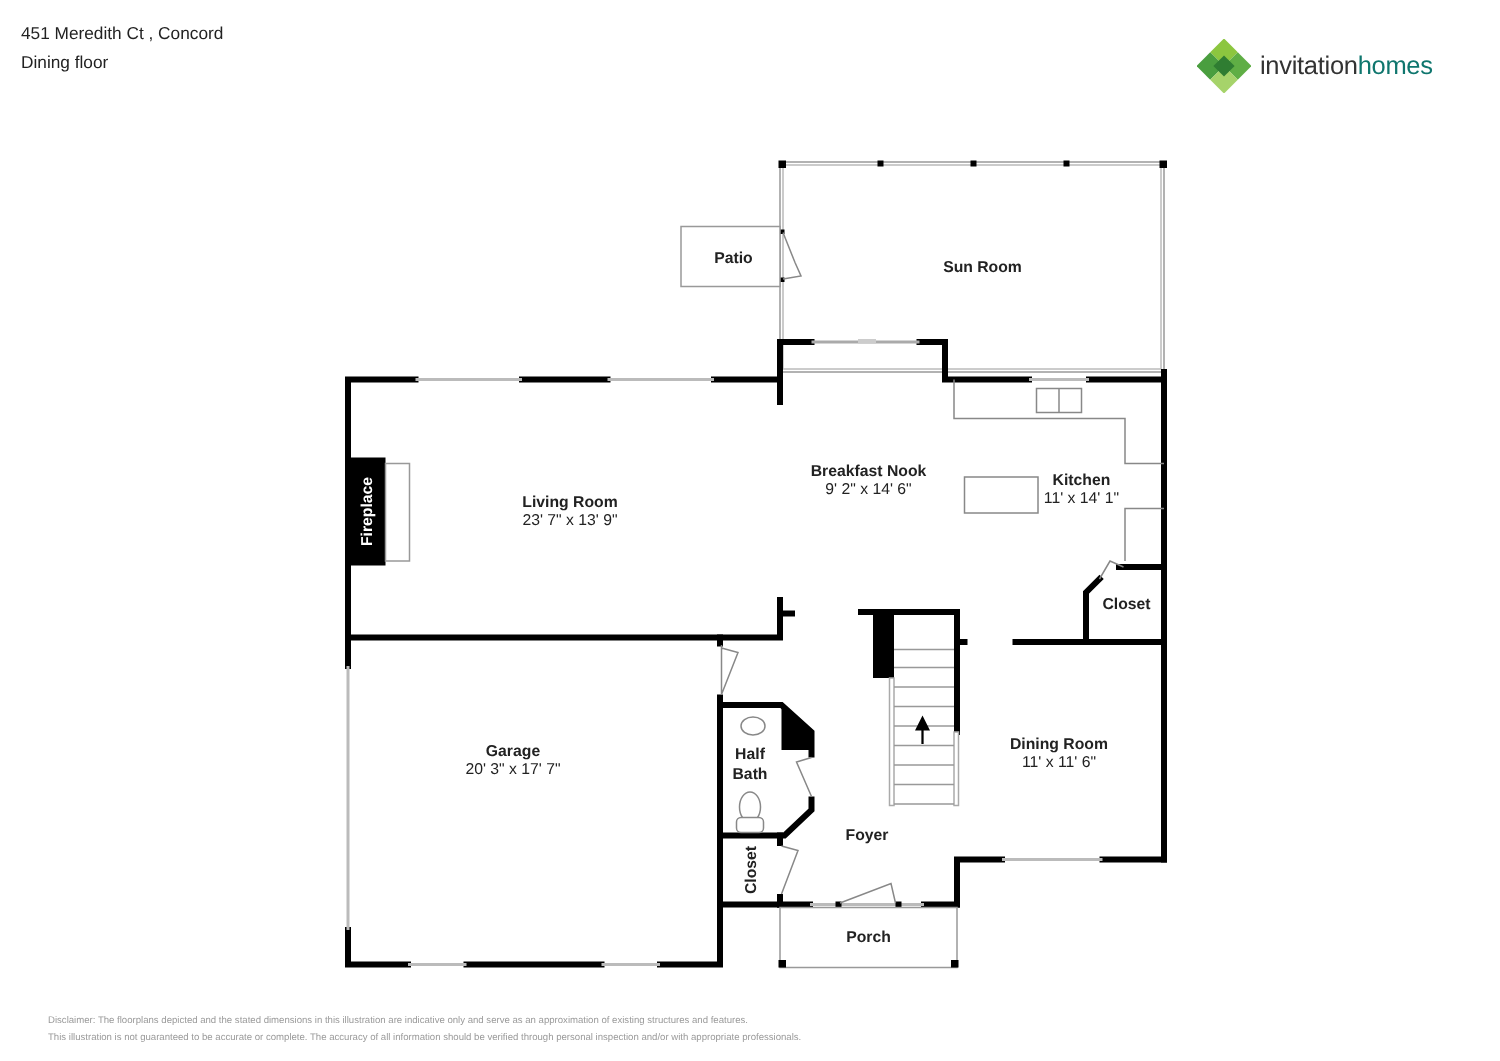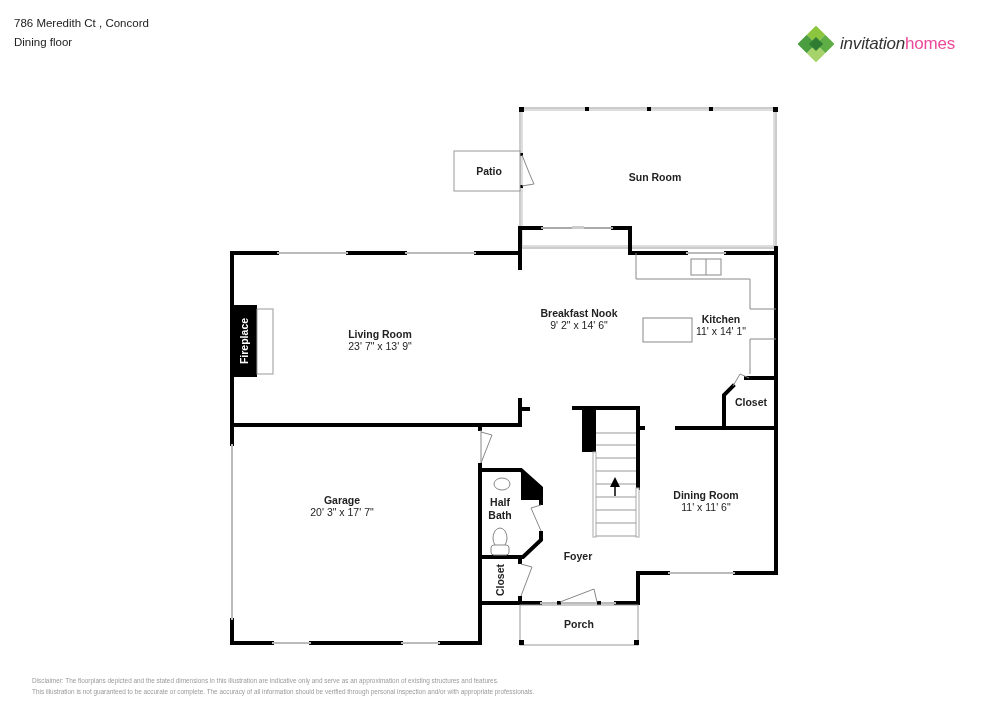--- a/index.html
+++ b/index.html
@@ -1,34 +1,34 @@
 <!DOCTYPE html>
 <html><head>
 <meta charset="utf-8">
 <style>
   html, body { margin: 0; padding: 0; background: #ffffff; }
   body { width: 1000px; height: 707px; position: relative; overflow: hidden;
          font-family: "Liberation Sans", sans-serif; color: #111; }
   .header { position: absolute; left: 14px; top: 14px; font-size: 11.5px; line-height: 19px; color: #222; }
   .logo { position: absolute; left: 798px; top: 26px; display: flex; align-items: center; }
   .logo-text { font-family: "Liberation Sans", sans-serif; font-size: 17px; margin-left: 6px; letter-spacing: -0.2px; }
-  .logo-text .a { color: #333; font-style: italic; }
-  .logo-text .b { color: #ec4899; margin-top: 13px; }
+  .logo-text .a { color: #333; }
+  .logo-text .b { color: #0f766e; margin-top: 13px; }
   .plan { position: absolute; left: 0; top: 0; }
   .disclaimer { position: absolute; left: 32px; top: 675px; font-size: 6.4px; line-height: 11px; color: #9a9a9a; }
   .lbl { font-family: "Liberation Sans", sans-serif; font-weight: bold; font-size: 10.5px; fill: #222; }
   .dim { font-family: "Liberation Sans", sans-serif; font-size: 10.5px; fill: #222; }
   .wall { fill: none; stroke: #000; stroke-width: 4; stroke-linecap: square; }
   .thin { fill: none; stroke: #888; stroke-width: 1; }
 </style>
 </head>
 <body>
 
 <div class="header">
-  <div>786 Meredith Ct , Concord</div>
+  <div>451 Meredith Ct , Concord</div>
   <div>Dining floor</div>
 </div>
 
 <div class="logo">
   <svg width="36" height="36" viewBox="0 0 36 36">
     <g transform="rotate(45 18 18)">
       <rect x="5" y="5" width="13" height="13" fill="#8cc63f"></rect>
       <rect x="18" y="5" width="13" height="13" fill="#5fae45"></rect>
       <rect x="5" y="18" width="13" height="13" fill="#4a9e3f"></rect>
       <rect x="18" y="18" width="13" height="13" fill="#a6d36a"></rect>

